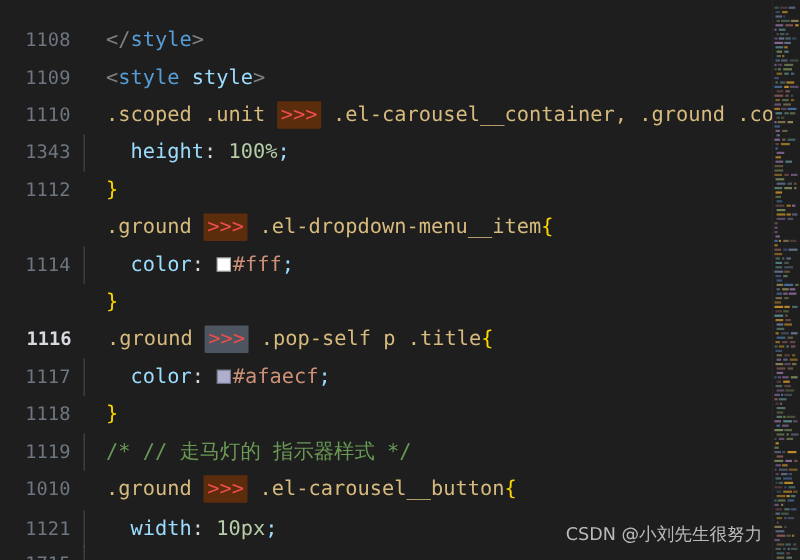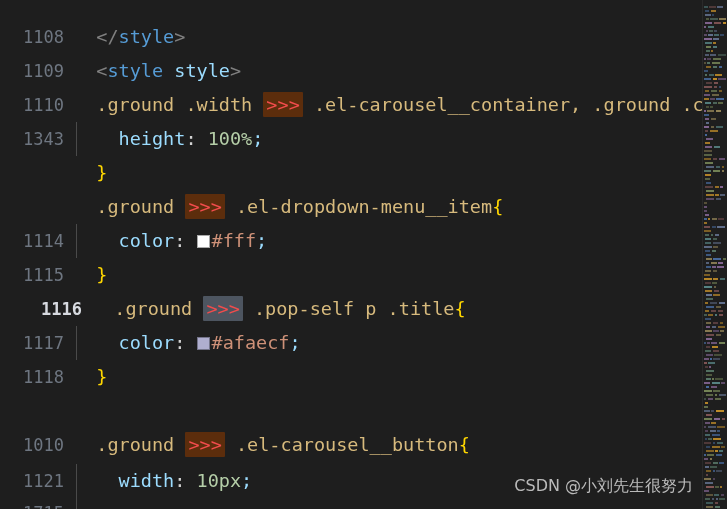--- a/index.html
+++ b/index.html
@@ -141,29 +141,30 @@
   }
 </style>
 </head>
 <body>
 
 <div id="app">
 
   <div class="editor" id="editor">
       <div class="code-line" style="top: 0px; position: absolute; left: 0px; right: 0px;"><div class="gutter">1108</div><div class="content"><span class="t-plain">  </span><span class="t-punc">&lt;/</span><span class="t-tag">style</span><span class="t-punc">&gt;</span></div></div>
       <div class="code-line" style="top: 34px; position: absolute; left: 0px; right: 0px;"><div class="gutter">1109</div><div class="content"><span class="t-plain">  </span><span class="t-punc">&lt;</span><span class="t-tag">style</span><span class="t-plain"> </span><span class="t-attr">style</span><span class="t-punc">&gt;</span></div></div>
-      <div class="code-line" style="top: 68px; position: absolute; left: 0px; right: 0px;"><div class="gutter">1110</div><div class="content"><span class="t-plain">  </span><span class="t-sel">.ground .width </span><span class="deep">&gt;&gt;&gt;</span><span class="t-sel"> .el-carousel__container, .ground .comfort </span></div></div>
+      <div class="code-line" style="top: 68px; position: absolute; left: 0px; right: 0px;"><div class="gutter">1110</div><div class="content"><span class="t-plain">  </span><span class="t-sel">.scoped .unit </span><span class="deep">&gt;&gt;&gt;</span><span class="t-sel"> .el-carousel__container, .ground .comfort </span></div></div>
       <div class="code-line" style="top: 102px; position: absolute; left: 0px; right: 0px;"><div class="gutter">1343</div><div class="iguide" style="left: 76px;"></div><div class="content"><span class="t-plain">    </span><span class="t-prop">height</span><span class="t-plain">: </span><span class="t-val">100%</span><span class="t-semi">;</span></div></div>
-      <div class="code-line" style="top: 136px; position: absolute; left: 0px; right: 0px;"><div class="content"><span class="t-plain">  </span><span class="t-curly">}</span></div></div>
+      <div class="code-line" style="top: 136px; position: absolute; left: 0px; right: 0px;"><div class="gutter">1112</div><div class="content"><span class="t-plain">  </span><span class="t-curly">}</span></div></div>
       <div class="code-line" style="top: 170px; position: absolute; left: 0px; right: 0px;"><div class="content"><span class="t-plain">  </span><span class="t-sel">.ground </span><span class="deep">&gt;&gt;&gt;</span><span class="t-sel"> .el-dropdown-menu__item</span><span class="t-curly">{</span></div></div>
       <div class="code-line" style="top: 204px; position: absolute; left: 0px; right: 0px;"><div class="gutter">1114</div><div class="iguide" style="left: 76px;"></div><div class="content"><span class="t-plain">    </span><span class="t-prop">color</span><span class="t-plain">: </span><span class="swatch" style="background: rgb(255, 255, 255);"></span><span class="t-hex">#fff</span><span class="t-semi">;</span></div></div>
-      <div class="code-line" style="top: 238px; position: absolute; left: 0px; right: 0px;"><div class="gutter">1115</div><div class="content"><span class="t-plain">  </span><span class="t-curly">}</span></div></div>
-      <div class="code-line active" style="top: 272px; position: absolute; left: 18px; right: 0px; text-decoration: underline;"><div class="gutter">1116</div><div class="content"><span class="t-plain">  </span><span class="t-sel">.ground </span><span class="deep selected">&gt;&gt;&gt;</span><span class="t-sel"> .pop-self p .title</span><span class="t-curly">{</span></div></div>
+      <div class="code-line" style="top: 238px; position: absolute; left: 0px; right: 0px;"><div class="content"><span class="t-plain">  </span><span class="t-curly">}</span></div></div>
+      <div class="code-line active" style="top: 272px; position: absolute; left: 1px; right: 0px; text-decoration: underline;"><div class="gutter">1116</div><div class="content"><span class="t-plain">  </span><span class="t-sel">.ground </span><span class="deep selected">&gt;&gt;&gt;</span><span class="t-sel"> .pop-self p .title</span><span class="t-curly">{</span></div></div>
       <div class="code-line" style="top: 306px; position: absolute; left: 0px; right: 0px;"><div class="gutter">1117</div><div class="iguide" style="left: 76px;"></div><div class="content"><span class="t-plain">    </span><span class="t-prop">color</span><span class="t-plain">: </span><span class="swatch" style="background: rgb(175, 174, 207);"></span><span class="t-hex">#afaecf</span><span class="t-semi">;</span></div></div>
       <div class="code-line" style="top: 340px; position: absolute; left: 0px; right: 0px;"><div class="gutter">1118</div><div class="content"><span class="t-plain">  </span><span class="t-curly">}</span></div></div>
+      <div class="code-line" style="top: 374px; position: absolute; left: 0px; right: 0px;"><div class="gutter">1119</div><div class="iguide" style="left: 76px;"></div><div class="content"><span class="t-plain">  </span><span class="t-comment">/* // 走马灯的 指示器样式 */</span></div></div>
       <div class="code-line" style="top: 408px; position: absolute; left: 0px; right: 0px;"><div class="gutter">1010</div><div class="content"><span class="t-plain">  </span><span class="t-sel">.ground </span><span class="deep">&gt;&gt;&gt;</span><span class="t-sel"> .el-carousel__button</span><span class="t-curly">{</span></div></div>
       <div class="code-line" style="top: 444px; position: absolute; left: 0px; right: 0px;"><div class="gutter">1121</div><div class="iguide" style="left: 76px;"></div><div class="content"><span class="t-plain">    </span><span class="t-prop">width</span><span class="t-plain">: </span><span class="t-val">10px</span><span class="t-semi">;</span></div></div>
       <div class="code-line" style="top: 476px; position: absolute; left: 0px; right: 0px;"><div class="gutter">1715</div><div class="iguide" style="left: 76px;"></div></div>
     </div>
 
   <div class="minimap-sep"></div>
   <div class="minimap" id="minimap">
       <div class="mm-row" style="left: 1px; top: 6px; width: 4px; background: rgb(90, 138, 138); opacity: 0.49;"></div>
       <div class="mm-row" style="left: 6px; top: 6px; width: 7px; background: rgb(138, 90, 90); opacity: 0.46;"></div>
       <div class="mm-row" style="left: 14px; top: 6px; width: 6px; background: rgb(106, 122, 154); opacity: 0.74;"></div>

